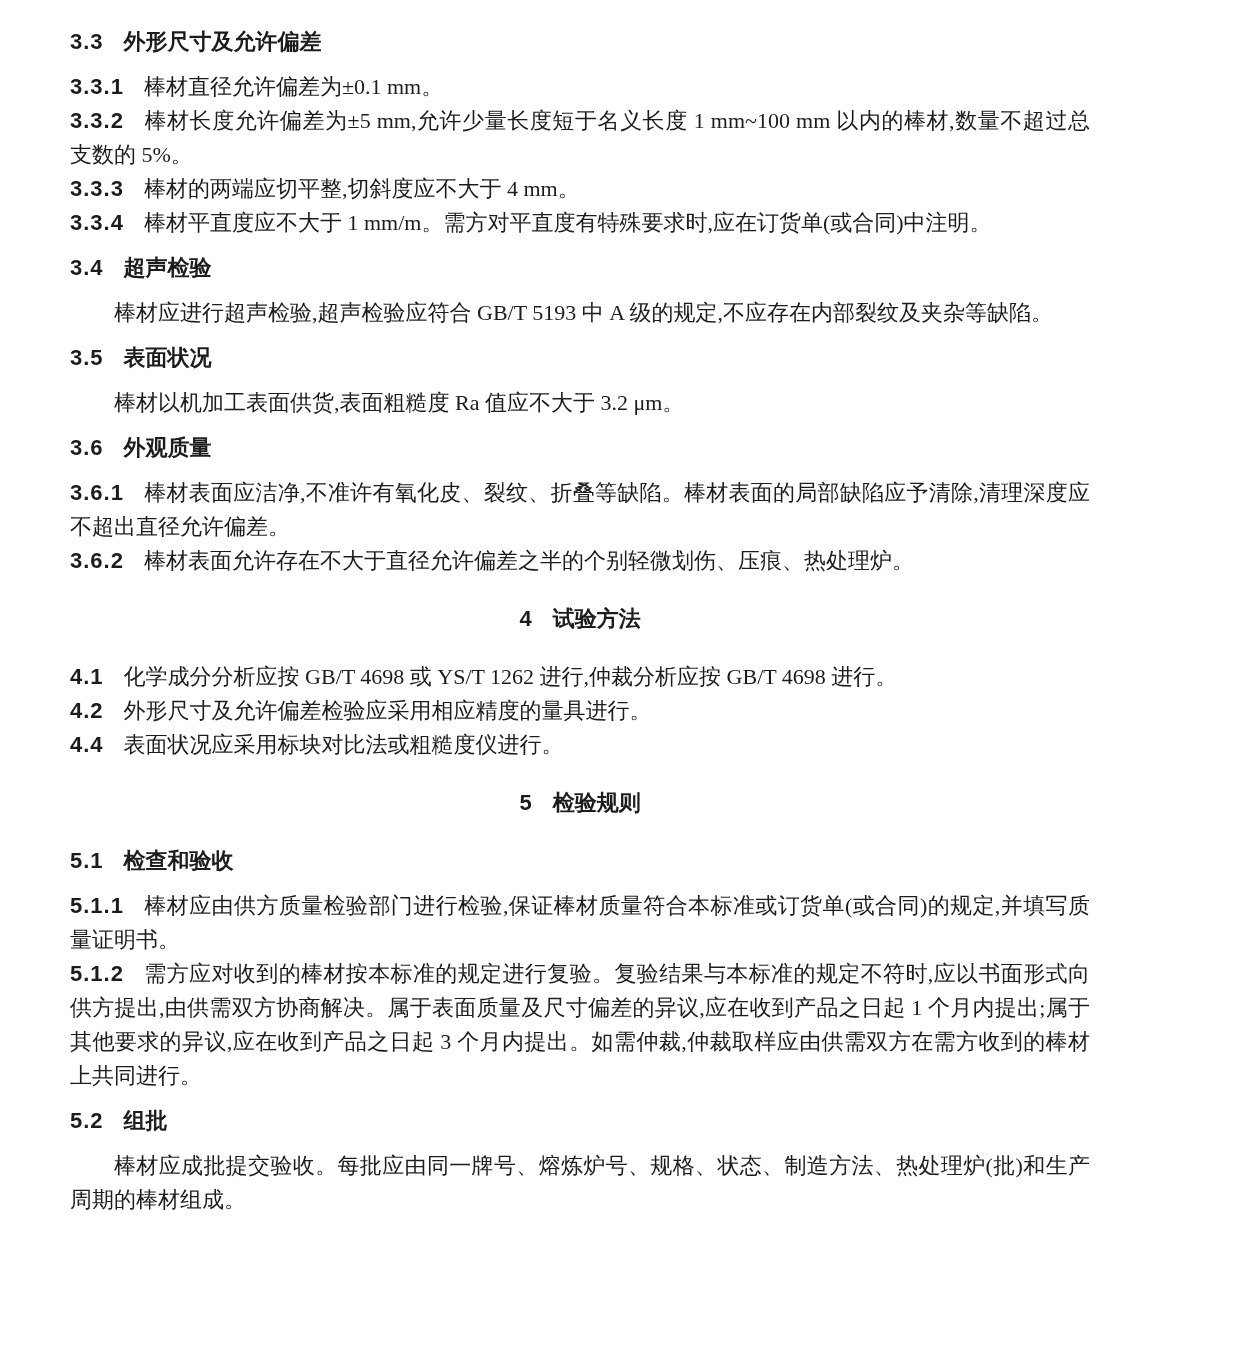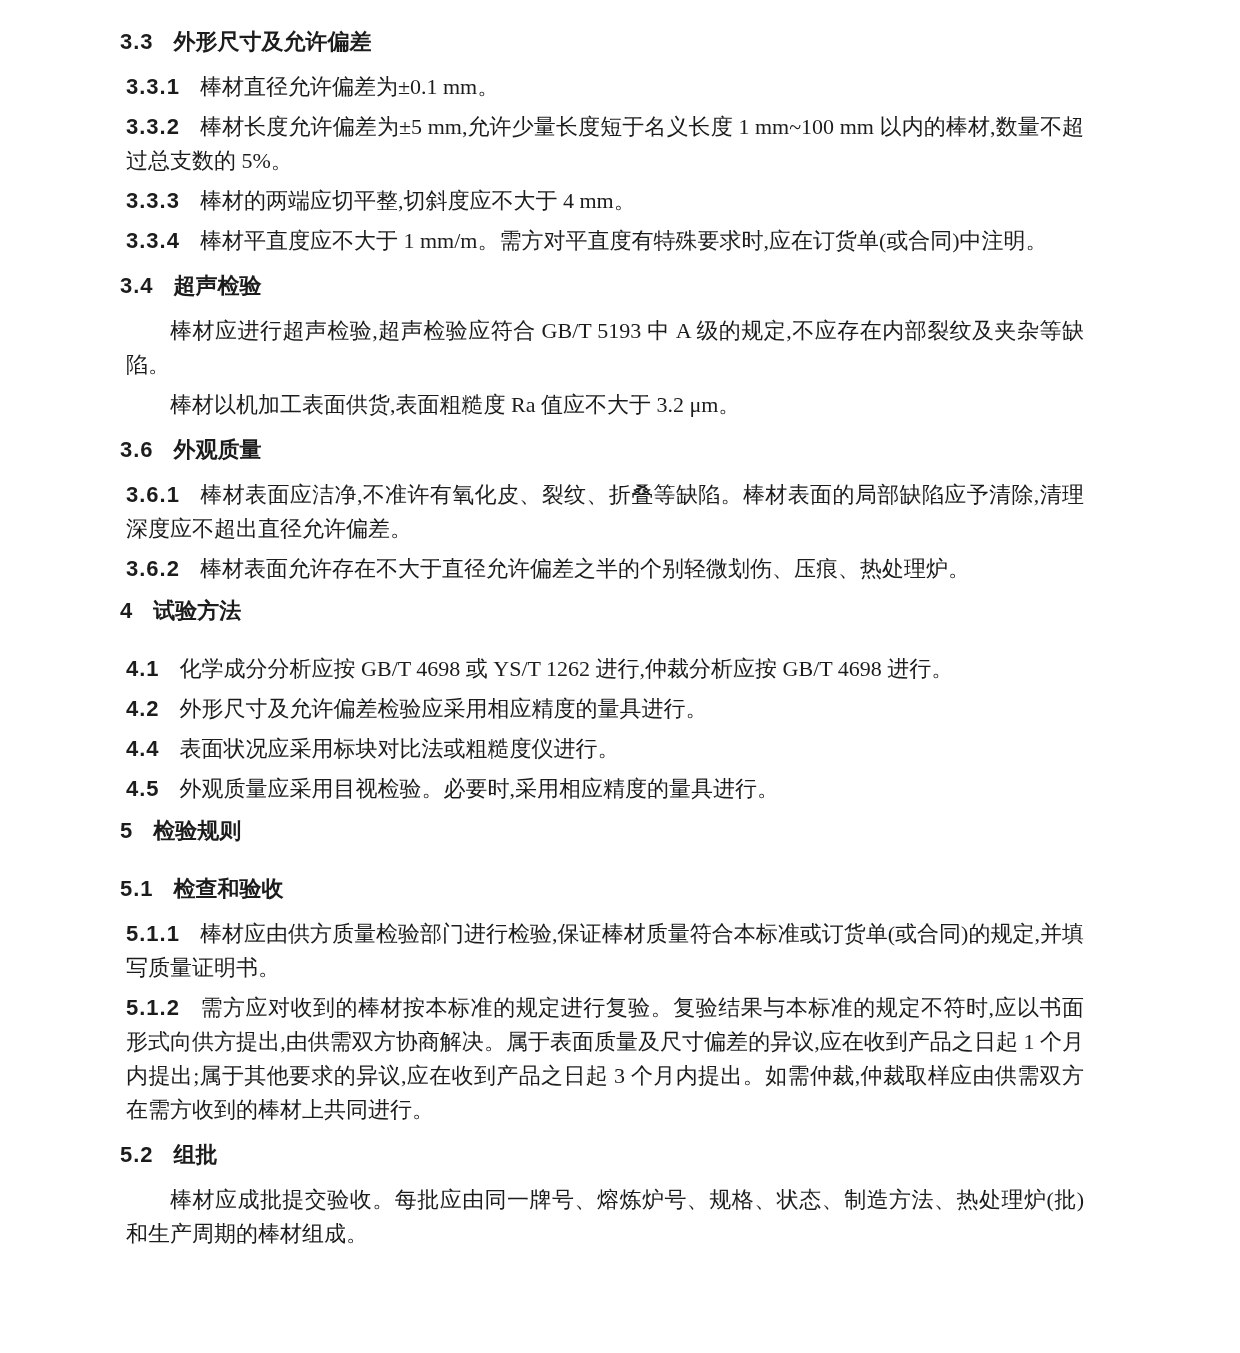--- a/index.html
+++ b/index.html
@@ -10,45 +10,46 @@
   .page {
     width: 1240px;
     height: 1353px;
     background: #ffffff;
     color: #1c1c1c;
     overflow: hidden;
     box-sizing: border-box;
   }
   .content {
     box-sizing: border-box;
-    padding: 14px 150px 0 120px;
+    padding: 14px 150px 0 70px;
     font-family: "Liberation Serif", "DejaVu Serif", serif;
     font-size: 22px;
     line-height: 34px;
   }
   h2 {
     font-size: 22px;
     line-height: 34px;
     font-weight: 700;
     font-family: "DejaVu Sans", "Liberation Sans", sans-serif;
   }
   .clause-heading {
     margin: 11px 0 11px 0;
   }
   .chapter-heading {
-    margin: 8px 0 24px 0;
+    margin: 24px 0 24px 0;
+    text-align: center;
   }
   .num {
     font-family: "Liberation Sans", "DejaVu Sans", sans-serif;
     font-weight: 700;
     margin-right: 20px;
     letter-spacing: 1px;
   }
   p.item, p.para {
-    margin: 6px;
+    margin: 0;
     text-align: justify;
     text-justify: inter-character;
   }
   p.para {
     text-indent: 2em;
   }
   .italic {
   }
 </style>
 </head>
@@ -56,29 +57,29 @@
 
 <div class="page">
   <div class="content">
       <h2 class="clause-heading"><span class="num">3.3</span><span>外形尺寸及允许偏差</span></h2>
       <p class="item"><span class="num">3.3.1</span><span>棒材直径允许偏差为±0.1 mm。</span></p>
       <p class="item"><span class="num">3.3.2</span><span>棒材长度允许偏差为±5 mm,允许少量长度短于名义长度 1 mm~100 mm 以内的棒材,数量不超过总支数的 5%。</span></p>
       <p class="item"><span class="num">3.3.3</span><span>棒材的两端应切平整,切斜度应不大于 4 mm。</span></p>
       <p class="item"><span class="num">3.3.4</span><span>棒材平直度应不大于 1 mm/m。需方对平直度有特殊要求时,应在订货单(或合同)中注明。</span></p>
       <h2 class="clause-heading"><span class="num">3.4</span><span>超声检验</span></h2>
       <p class="para"><span>棒材应进行超声检验,超声检验应符合 GB/T 5193 中 A 级的规定,不应存在内部裂纹及夹杂等缺陷。</span></p>
+      <h2 class="clause-heading"><span class="num">3.5</span><span>表面状况</span></h2>
       <p class="para"><span>棒材以机加工表面供货,表面粗糙度 </span><span class="italic">Ra</span><span> 值应不大于 3.2 μm。</span></p>
       <h2 class="clause-heading"><span class="num">3.6</span><span>外观质量</span></h2>
       <p class="item"><span class="num">3.6.1</span><span>棒材表面应洁净,不准许有氧化皮、裂纹、折叠等缺陷。棒材表面的局部缺陷应予清除,清理深度应不超出直径允许偏差。</span></p>
       <p class="item"><span class="num">3.6.2</span><span>棒材表面允许存在不大于直径允许偏差之半的个别轻微划伤、压痕、热处理炉。</span></p>
       <h2 class="chapter-heading"><span class="num">4</span><span>试验方法</span></h2>
       <p class="item"><span class="num">4.1</span><span>化学成分分析应按 GB/T 4698 或 YS/T 1262 进行,仲裁分析应按 GB/T 4698 进行。</span></p>
       <p class="item"><span class="num">4.2</span><span>外形尺寸及允许偏差检验应采用相应精度的量具进行。</span></p>
       <p class="item"><span class="num">4.4</span><span>表面状况应采用标块对比法或粗糙度仪进行。</span></p>
-      <p class="item"><span class="num">4.5</span><span>外观质量应采用目视检验。必要时,采用相应精度的量具进行。</span></p>
       <h2 class="chapter-heading"><span class="num">5</span><span>检验规则</span></h2>
       <h2 class="clause-heading"><span class="num">5.1</span><span>检查和验收</span></h2>
       <p class="item"><span class="num">5.1.1</span><span>棒材应由供方质量检验部门进行检验,保证棒材质量符合本标准或订货单(或合同)的规定,并填写质量证明书。</span></p>
       <p class="item"><span class="num">5.1.2</span><span>需方应对收到的棒材按本标准的规定进行复验。复验结果与本标准的规定不符时,应以书面形式向供方提出,由供需双方协商解决。属于表面质量及尺寸偏差的异议,应在收到产品之日起 1 个月内提出;属于其他要求的异议,应在收到产品之日起 3 个月内提出。如需仲裁,仲裁取样应由供需双方在需方收到的棒材上共同进行。</span></p>
       <h2 class="clause-heading"><span class="num">5.2</span><span>组批</span></h2>
       <p class="para"><span>棒材应成批提交验收。每批应由同一牌号、熔炼炉号、规格、状态、制造方法、热处理炉(批)和生产周期的棒材组成。</span></p>
     </div>
 </div>
 
 </body></html>

